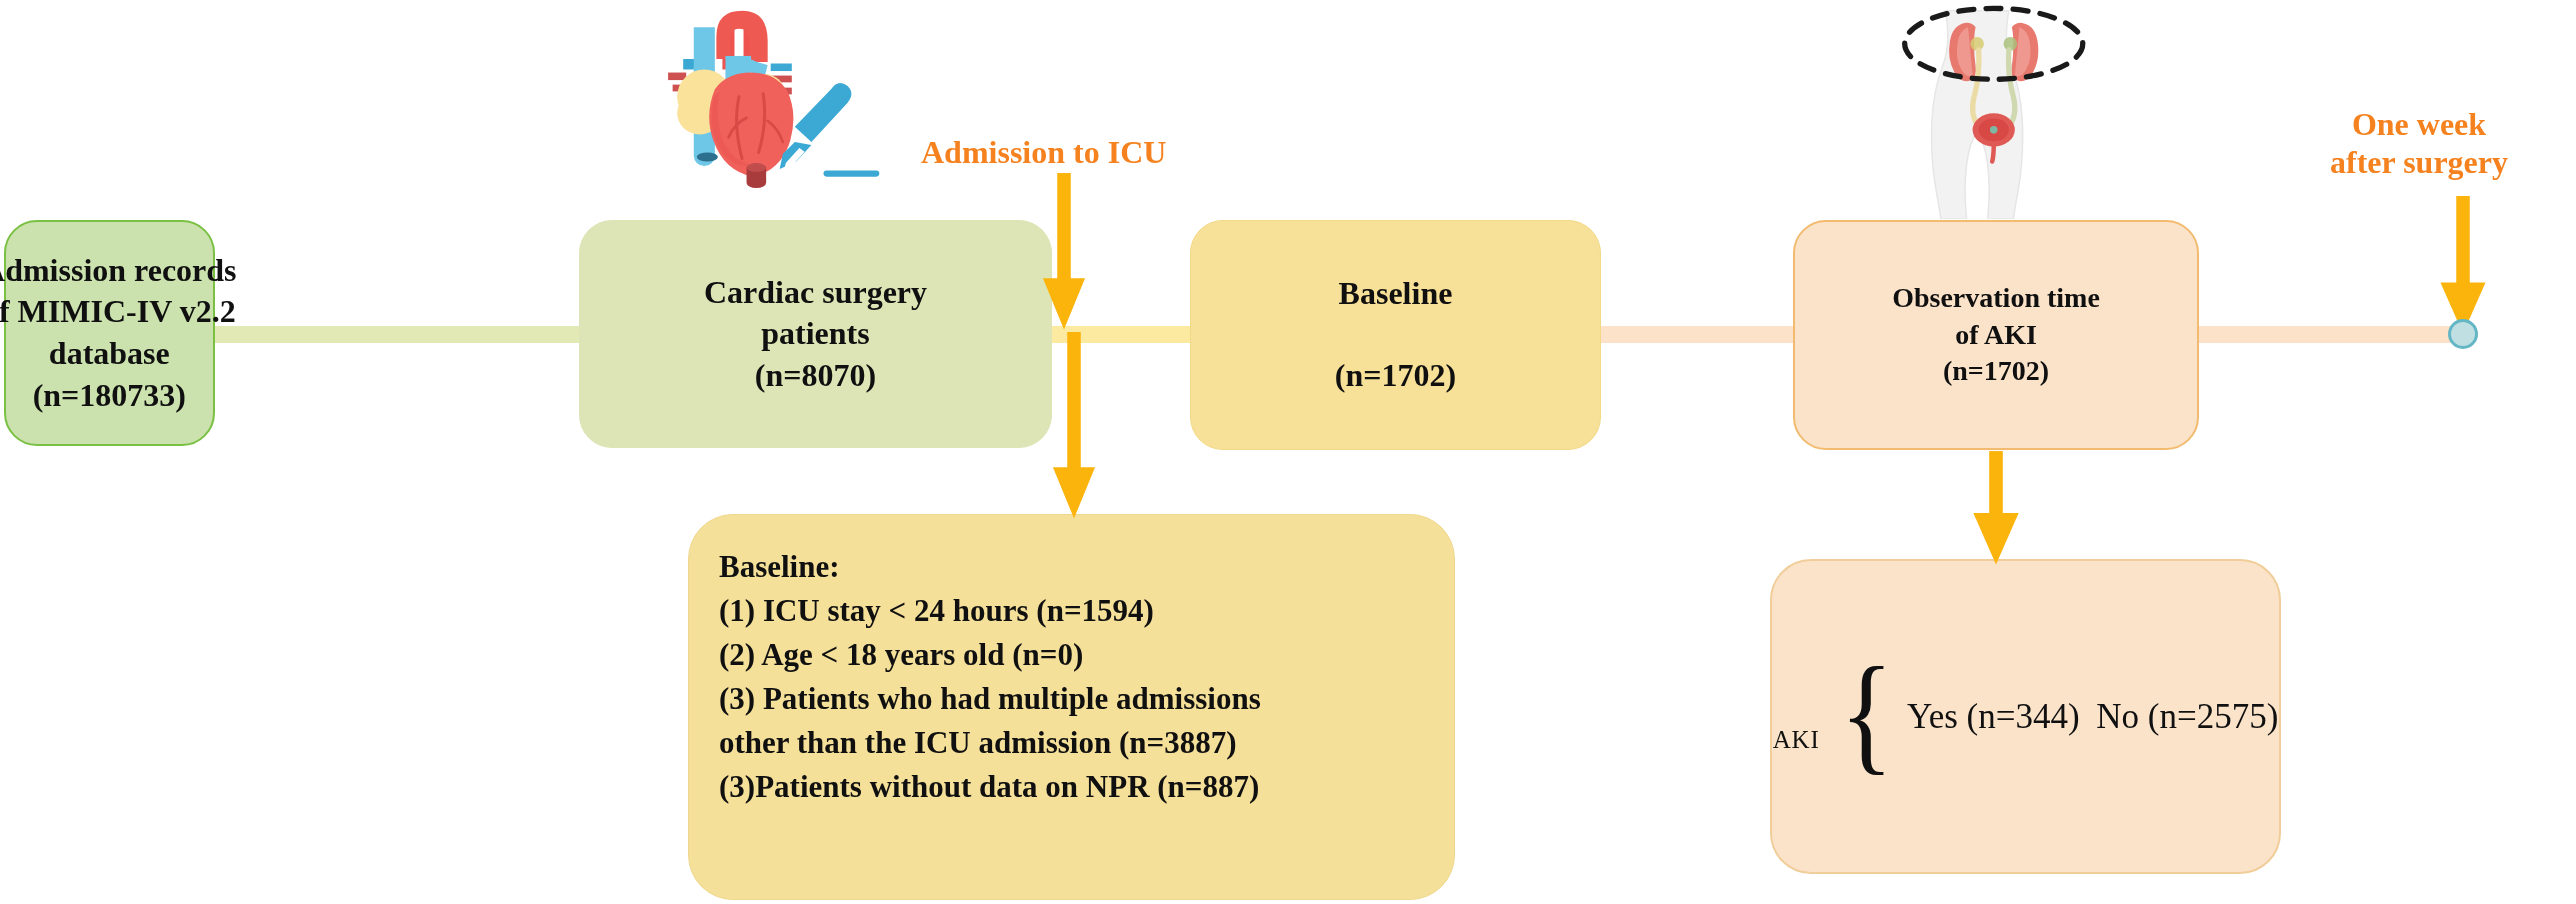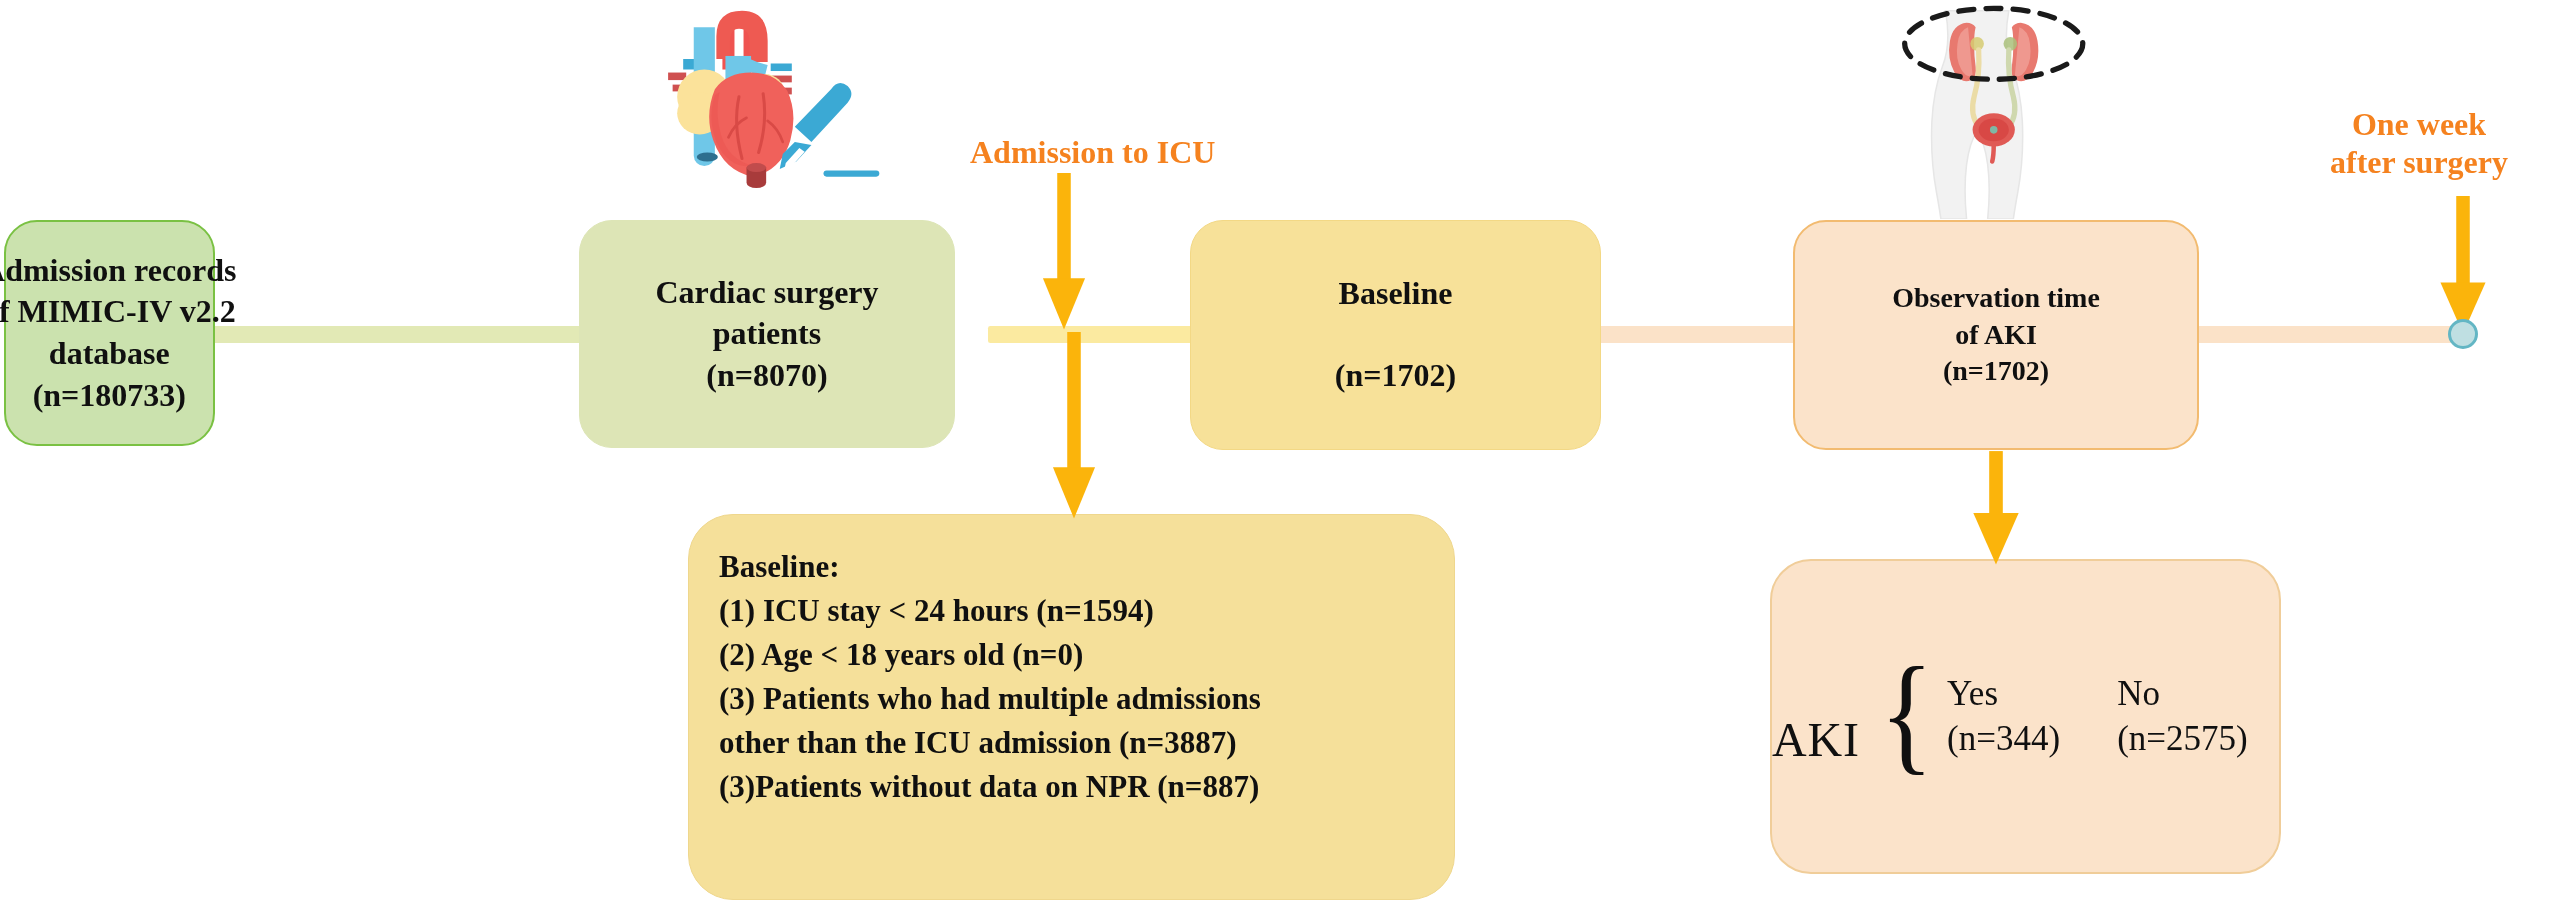--- a/index.html
+++ b/index.html
@@ -81,21 +81,21 @@
 
   
   .aki-inner {
     display: flex;
     flex-direction: row;
     align-items: center;
     justify-content: center;
     gap: 6px;
   }
   .aki-label {
-    font-size: 48px;
+    font-size: 25px;
     font-weight: normal;
     letter-spacing: 0.8px;
     margin-top: 48px;
   }
   .aki-brace {
     font-size: 132px;
     font-weight: normal;
     line-height: 0.78;
     transform: translateY(-3px) scaleX(0.85);
     margin: 0 3px 0 9px;
@@ -151,21 +151,21 @@
 
   <div class="conn conn-peach" style="left:2186px; top:326px; width:277px;"></div>
 
   <div class="box box-green" style="left:3.8px; top:220px; width:211px; height:226px;">
     <span class="ln">Admission records</span>
     <span class="ln">of MIMIC-IV v2.2</span>
     <span class="ln">database</span>
     <span class="ln">(n=180733)</span>
   </div>
 
-  <div class="box box-olive" style="left:579px; top:220px; width:376px; height:228px;">
+  <div class="box box-olive" style="left:579px; top:220px; width:473px; height:228px;">
     <span class="ln">Cardiac surgery</span>
     <span class="ln">patients</span>
     <span class="ln">(n=8070)</span>
   </div>
 
   <div class="box box-yellow" style="left:1190px; top:220px; width:411px; height:230px;">
     <span class="ln">Baseline</span>
     <span class="ln">(n=1702)</span>
   </div>
 
@@ -210,21 +210,21 @@
     <path d="M15 82 L75 82 L45 150 Z" fill="#fbb40b"></path>
   </svg>
 
   <svg class="arrow" style="left:2429px; top:196px; width:68px; height:139px;" viewBox="0 0 90 185">
     <rect x="36" y="0" width="18" height="125" fill="#fbb40b"></rect>
     <path d="M15 115 L75 115 L45 183 Z" fill="#fbb40b"></path>
   </svg>
 
   <div class="end-dot" style="left:2448px; top:319px;"></div>
 
-  <div class="anno" style="left:970px; top:134px;">Admission to ICU</div>
+  <div class="anno" style="left:921px; top:134px;">Admission to ICU</div>
 
   <div class="anno center" style="left:2262px; top:106px; width:314px; text-align:center;">
     <div>One week</div>
     <div>after surgery</div>
   </div>
 
   <svg class="illu" style="left:650px; top:0px; width:264px; height:219px;" viewBox="0 0 350 290">
 
     <path d="M60 42 L60 78 L44 78 L44 92 L60 92 L60 120 L74 120 L74 42 Z" fill="#3ba9d4"></path>
     <path d="M66 36 h20 v170 a14 14 0 0 1 -28 0 V36 Z" fill="#6fc7e8"></path>

